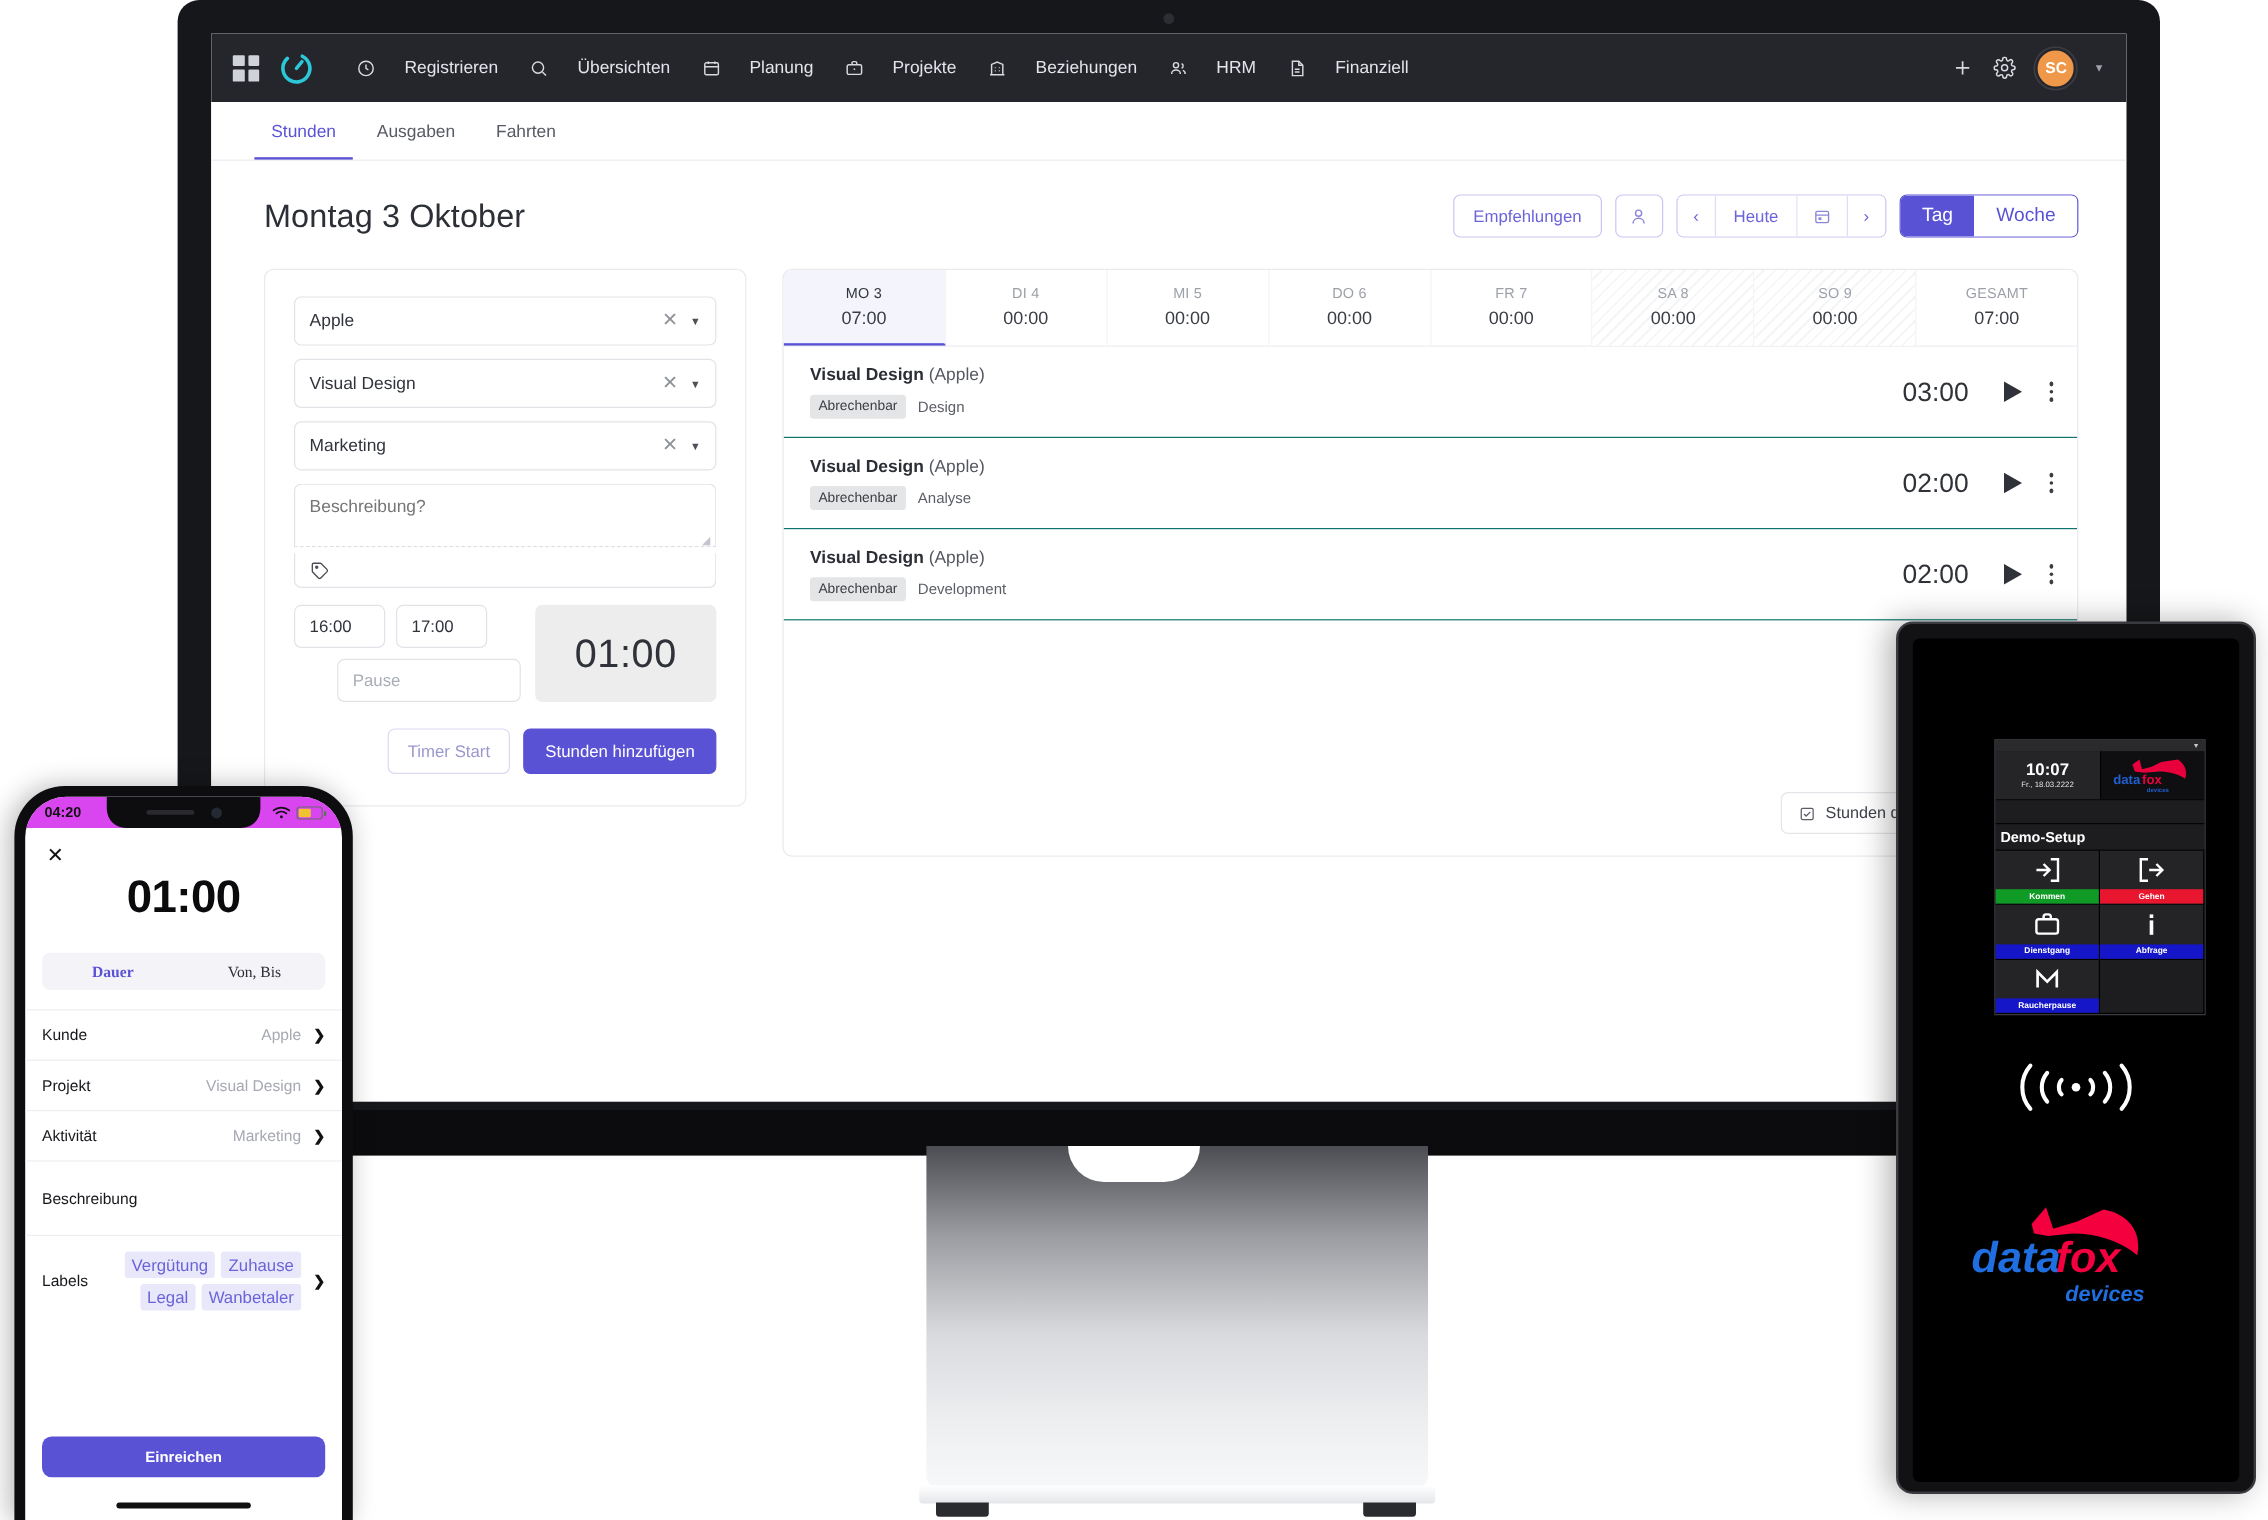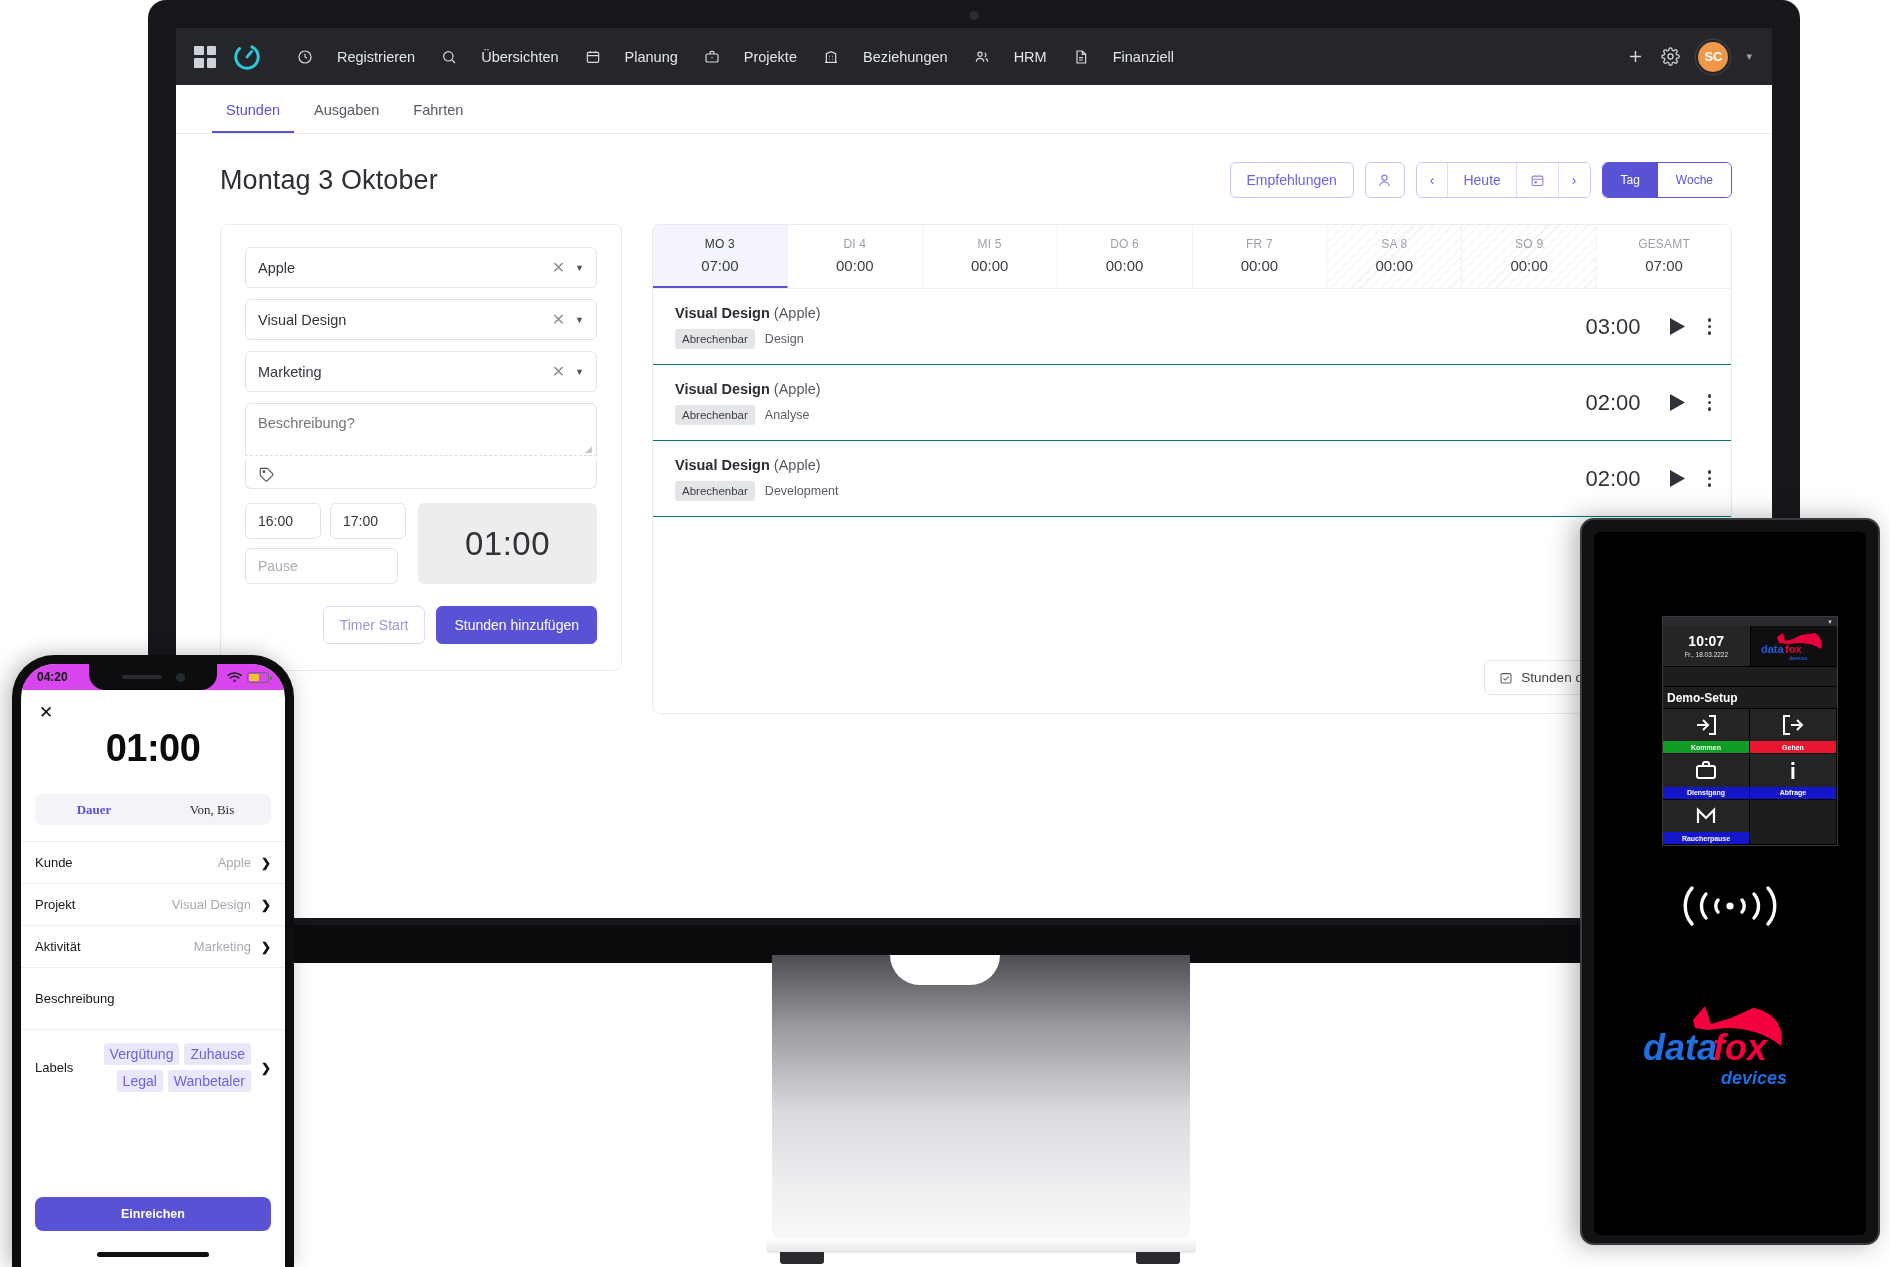--- a/index.html
+++ b/index.html
@@ -105,21 +105,21 @@
   }
   .seg-group { display:flex; border:1px solid #c9c6f2; border-radius:6px; overflow:hidden; height:36px; }
   .seg {
     display:flex; align-items:center; justify-content:center;
     font-size: 14px; color:#6b63d9; background:#fff; cursor:pointer;
     border-right:1px solid #dedcf6; padding: 0 15px;
   }
   .seg:last-child { border-right:none; }
   .seg.narrow { padding: 0 13px; }
   .seg-toggle { display:flex; border:1px solid #5a52d5; border-radius:6px; overflow:hidden; height:36px; }
-  .seg-toggle div { display:flex; align-items:center; padding: 0 18px; font-size:12px; cursor:pointer; }
+  .seg-toggle div { display:flex; align-items:center; padding: 0 18px; font-size:16px; cursor:pointer; }
   .seg-toggle .on { background:#5a52d5; color:#fff; }
   .seg-toggle .off { background:#fff; color:#5a52d5; }
 
   .content-row { display:flex; gap: 30px; align-items:flex-start; }
 
   
   .form-card {
     width: 402px; background:#fff; border:1px solid #e9eaee; border-radius:8px;
     padding: 22px 24px 26px 24px;
   }
@@ -140,21 +140,21 @@
   .tag-bar {
     height: 29px; border:1px solid #e2e3e8; border-top:none; border-radius:0 0 6px 6px;
     display:flex; align-items:center; padding: 0 12px; margin-bottom: 14px;
   }
   .time-row { display:flex; gap: 12px; }
   .time-col { display:flex; flex-direction:column; gap: 9px; }
   .inp {
     height: 36px; border:1px solid #e2e3e8; border-radius:6px; display:flex; align-items:center;
     padding: 0 12px; font-size: 14px; color:#31343b; background:#fff;
   }
-  .inp.ph { color:#a9adb5; }
+  .inp.ph { color:#a9adb5;margin-left:36px; }
   .inp.w1 { width: 76px; }
   .inp.w2 { width: 153px; }
   .dur-box {
     flex:1; background:#ededee; border-radius:6px; display:flex; align-items:center; justify-content:center;
     font-size: 33px; color:#2f3238; letter-spacing: .5px;
   }
   .form-actions { display:flex; justify-content:flex-end; gap: 11px; margin-top: 22px; }
   .btn-ghost {
     border:1px solid #ddd9f5; background:#fff; color:#9b97cf; font-size:14px;
     border-radius:6px; padding: 10px 16px; cursor:pointer;

